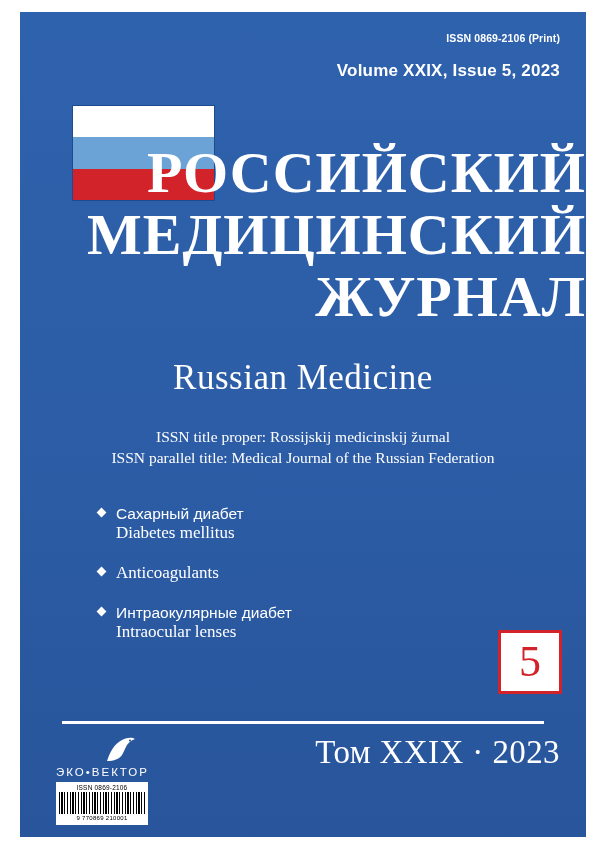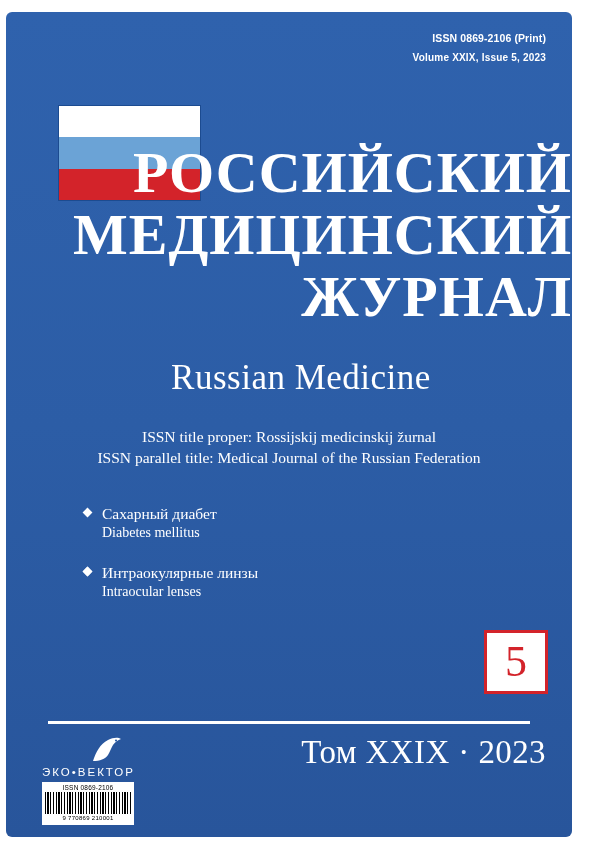--- a/index.html
+++ b/index.html
@@ -14,46 +14,45 @@
     overflow: hidden;
   }
   .page {
     position: relative;
     width: 600px;
     height: 849px;
     background: #ffffff;
   }
   .cover {
     position: absolute;
-    left: 6px;
+    left: 20px;
     top: 12px;
     width: 566px;
     height: 825px;
     background: #2f5fa8;
     background: linear-gradient(180deg, #2f62ad 0%, #2c5da6 50%, #28559b 100%);
     overflow: hidden;
-    border-radius: 6px;
   }
   
   .issn-block {
     position: absolute;
     right: 26px;
     top: 20px;
     text-align: right;
     color: #ffffff;
   }
   .issn-line {
     font-size: 10.5px;
     font-weight: bold;
     line-height: 13px;
     letter-spacing: 0.1px;
   }
   .volume-line {
-    margin-top: 7px;
-    font-size: 10px;
+    margin-top: 16px;
+    font-size: 17px;
     font-weight: bold;
     letter-spacing: 0.2px;
     text-align: right;
   }
   
   .flag {
     position: absolute;
     left: 52px;
     top: 93px;
     width: 143px;
@@ -91,21 +90,20 @@
   .subtitle-en {
     position: absolute;
     left: 0;
     top: 346px;
     width: 566px;
     text-align: center;
     color: #ffffff;
     font-family: "Liberation Serif", serif;
     font-size: 35px;
     letter-spacing: 0.5px;
-    margin-left: 12px;
   }
 
   .issn-titles {
     position: absolute;
     left: 0;
     top: 414px;
     width: 566px;
     text-align: center;
     color: #ffffff;
     font-family: "Liberation Serif", serif;
@@ -128,27 +126,27 @@
   .topic .bullet {
     position: absolute;
     left: 0;
     top: 5px;
     width: 7px;
     height: 7px;
     background: #ffffff;
     transform: rotate(45deg);
   }
   .topic .ru {
-    font-family: Liberation Serif, serif;
+    font-family: Liberation Sans, sans-serif;
     font-size: 15.5px;
     line-height: 19px;
   }
   .topic .en {
     font-family: "Liberation Serif", serif;
-    font-size: 14px;
+    font-size: 17px;
     line-height: 19px;
   }
 
   
   .issue-box {
     position: absolute;
     right: 24px;
     top: 618px;
     width: 64px;
     height: 64px;
@@ -282,24 +280,25 @@
     </div>
 
     <div class="topics">
       <div class="topic">
         <span class="bullet"></span>
         <div class="ru">Сахарный диабет</div>
         <div class="en">Diabetes mellitus</div>
       </div>
       <div class="topic">
         <span class="bullet"></span>
+        <div class="en">Anticoagulants</div>
       </div>
       <div class="topic">
         <span class="bullet"></span>
-        <div class="ru">Интраокулярные линзы</div>
+        <div class="ru">Интраокулярные диабет</div>
         <div class="en">Intraocular lenses</div>
       </div>
     </div>
 
     <div class="issue-box">
       <span class="num">5</span>
     </div>
 
     <div class="divider"></div>
 

